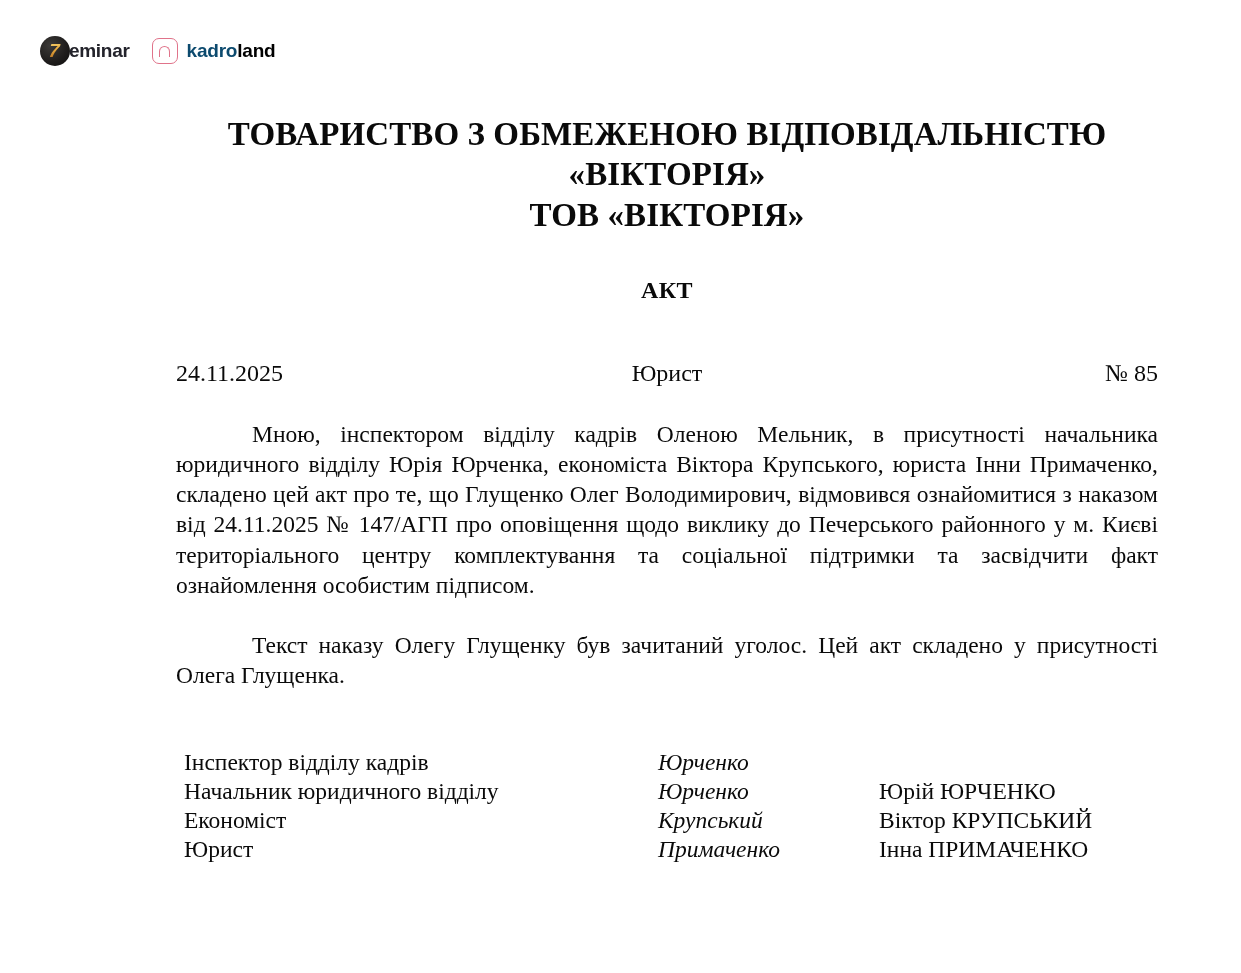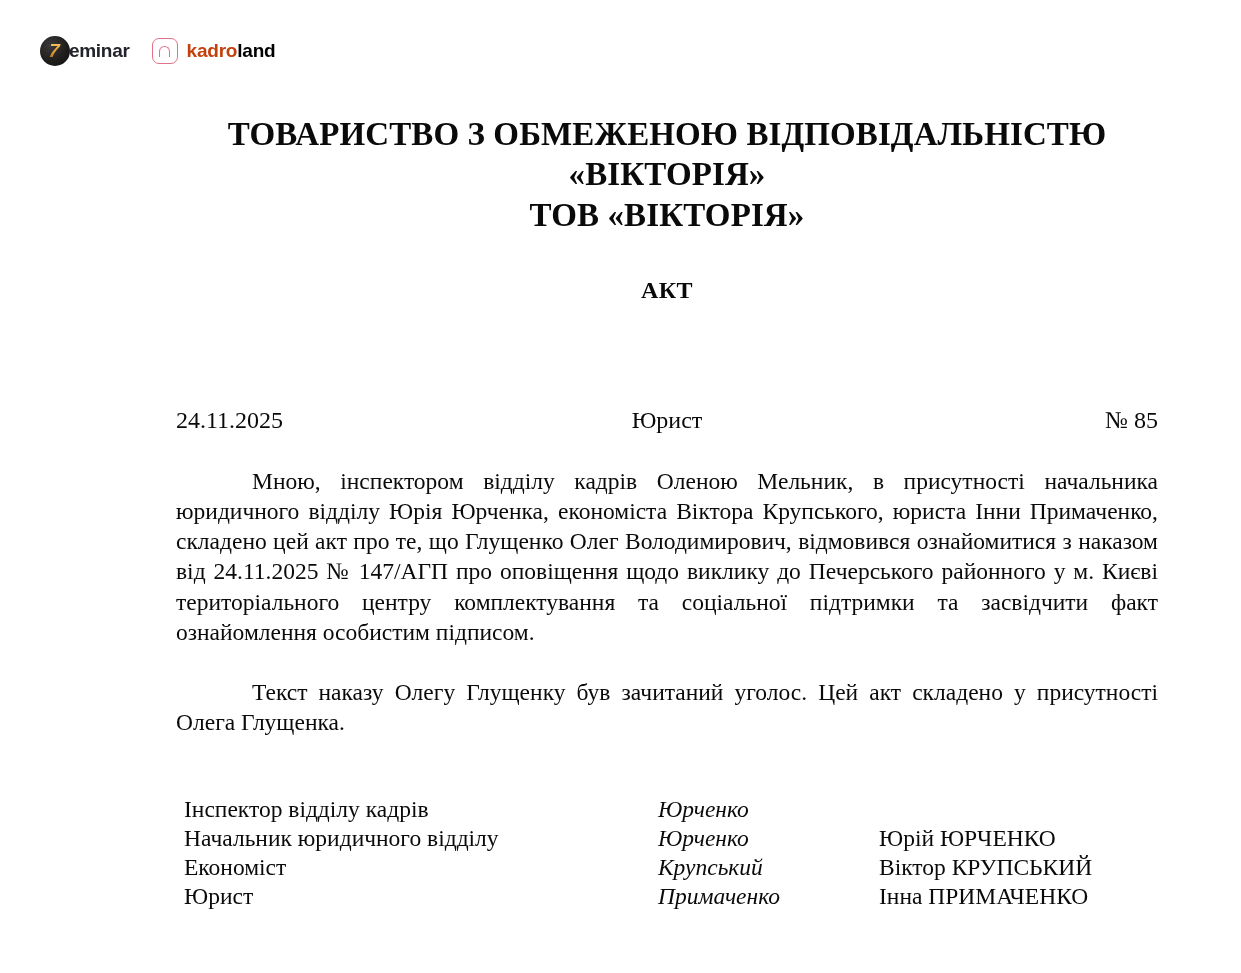--- a/index.html
+++ b/index.html
@@ -80,21 +80,21 @@
     border-bottom: none;
     box-sizing: border-box;
   }
   .kadro-word {
     font-family: "Liberation Sans", sans-serif;
     font-weight: bold;
     font-size: 19px;
     letter-spacing: -0.2px;
     margin-left: 7px;
   }
-  .kadro-word .k1 { color: #c2410c; }
+  .kadro-word .k1 { color: #0c4a6e; }
   .kadro-word .k2 { color: #000000; }
 
   
   .sheet {
     position: absolute;
     left: 176px;
     top: 0;
     width: 982px;   
     height: 973px;
   }
@@ -118,21 +118,21 @@
   }
 
   .meta-row {
     display: flex;
     align-items: baseline;
     margin-top: 56px;
     font-size: 24px;
   }
   .meta-date   { width: 33%; text-align: left; }
   .meta-place  { width: 34%; text-align: center; }
-  .meta-number { width: 33%; text-align: right; margin-top: 47px; }
+  .meta-number { width: 33%; text-align: right; }
 
   .subject {
     margin-top: 55px;
     font-weight: bold;
     font-size: 23px;
     line-height: 1.26;
     max-width: 430px;
   }
   .subject div { white-space: nowrap; }
 

